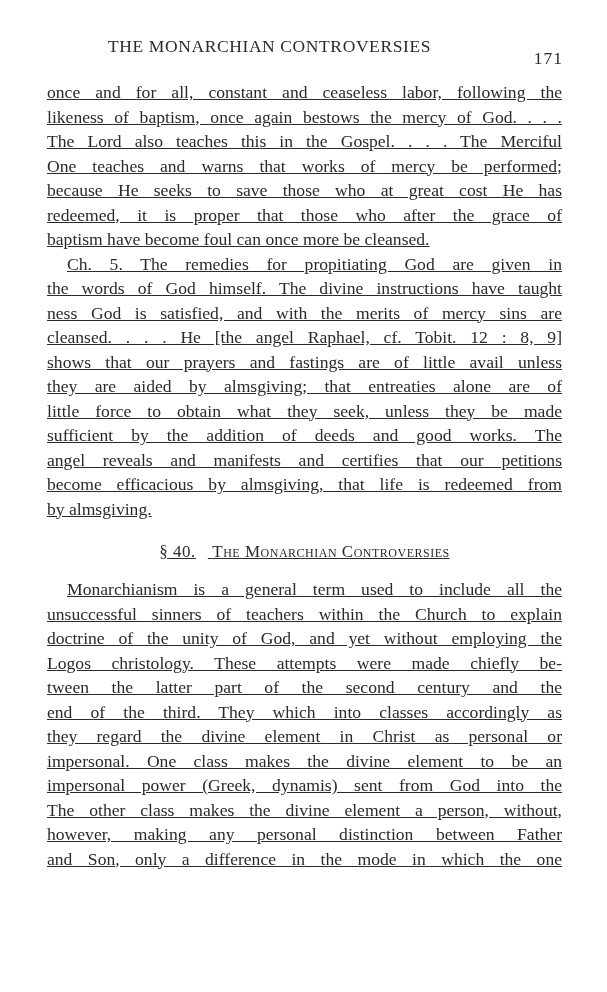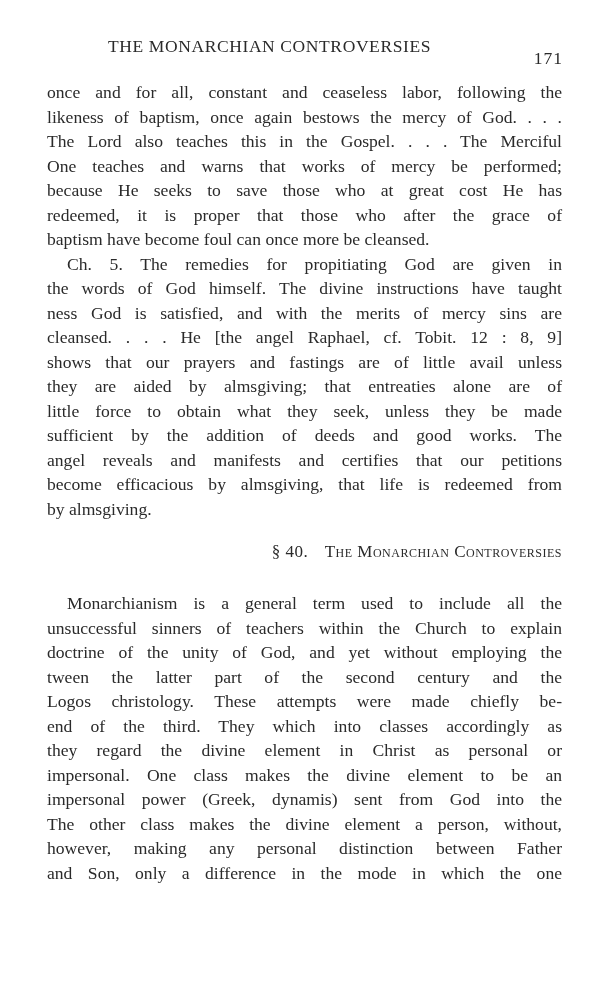--- a/index.html
+++ b/index.html
@@ -2,27 +2,27 @@
 <html><head>
 <meta charset="utf-8">
 <style>
   html, body { margin: 0; padding: 0; background: #ffffff; }
   body { width: 607px; height: 992px; overflow: hidden; position: relative;
          font-family: "Liberation Serif", "DejaVu Serif", serif; color: #2a2a2a; }
   .header { position: absolute; top: 36px; left: 108px; width: 455px; height: 24px;
             font-size: 17.5px; letter-spacing: 0.6px; }
   .header .running-title { position: absolute; left: 0; top: 0; }
   .header .page-number { position: absolute; right: 0; top: 0; letter-spacing: 1px; margin-top: 12px; }
-  .body-text { position: absolute; top: 80px; left: 47px; width: 515px; }
+  .body-text { position: absolute; top: 80px; left: 47px; width: 515px; text-decoration: underline; }
   .line { height: 24.5px; line-height: 24.5px; font-size: 17.6px;
           text-align: justify; text-align-last: justify; white-space: nowrap; overflow: visible; }
   .line.last { text-align-last: left; }
   .line.indent { padding-left: 20px; }
-  .section-heading { height: 34px; line-height: 34px; margin-top: 14px; margin-bottom: 22px;
-                     text-align: right; font-size: 17px; font-variant: small-caps; letter-spacing: 0.5px; }
+  .section-heading { height: 34px; line-height: 34px; margin-top: 14px; margin-bottom: 8px;
+                     text-align: center; font-size: 17px; font-variant: small-caps; letter-spacing: 0.5px; }
   .section-heading .sec-num { margin-right: 12px; font-variant: normal; }
 </style>
 </head>
 <body>
 
 <div class="header">
   <span class="running-title">THE MONARCHIAN CONTROVERSIES</span>
   <span class="page-number">171</span>
 </div>
 
@@ -53,22 +53,22 @@
 
   <div class="section-heading">
     <span class="sec-num">§ 40.</span>
     <span>The Monarchian Controversies</span>
   </div>
 
   <div>
     <div class="line indent">Monarchianism is a general term used to include all the</div>
     <div class="line">unsuccessful sinners of teachers within the Church to explain</div>
     <div class="line">doctrine of the unity of God, and yet without employing the</div>
+    <div class="line">Logos christology.  These attempts were made chiefly be-</div>
     <div class="line">tween the latter part of the second century and the</div>
-    <div class="line">Logos christology.  These attempts were made chiefly be-</div>
     <div class="line">end of the third.  They which into classes accordingly as</div>
     <div class="line">they regard the divine element in Christ as personal or</div>
     <div class="line">impersonal.  One class makes the divine element to be an</div>
     <div class="line">impersonal power (Greek, dynamis) sent from God into the</div>
     <div class="line">The other class makes the divine element a person, without,</div>
     <div class="line">however, making any personal distinction between Father</div>
     <div class="line">and Son, only a difference in the mode in which the one</div>
   </div>
 </div>
 

